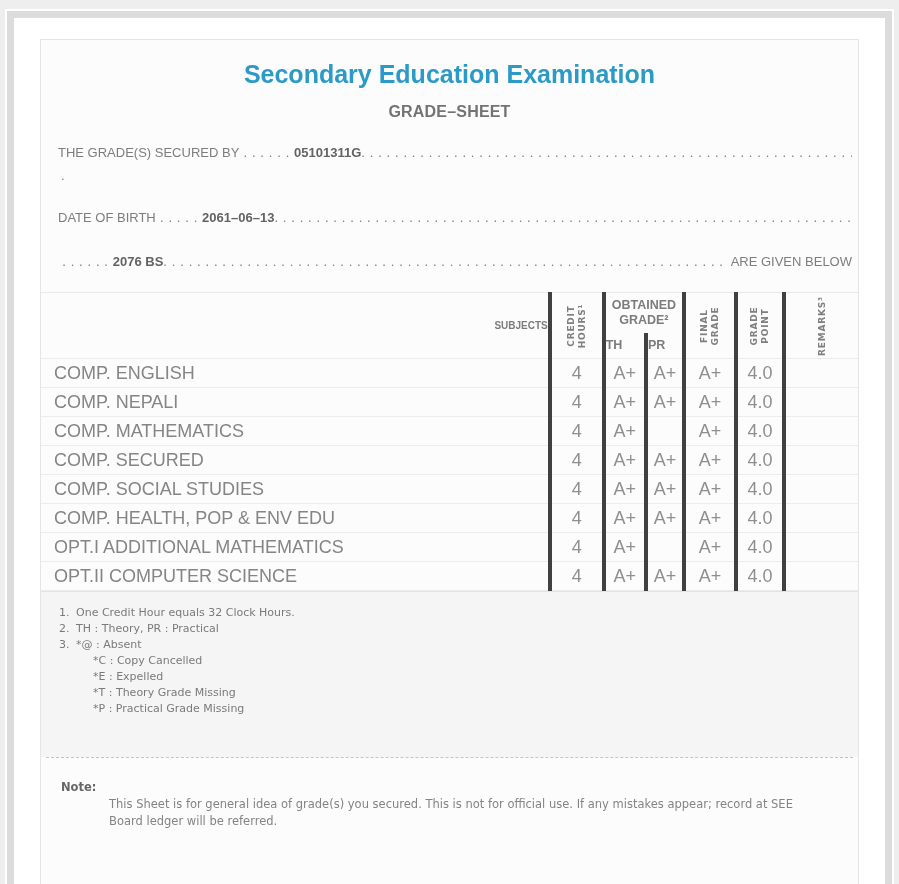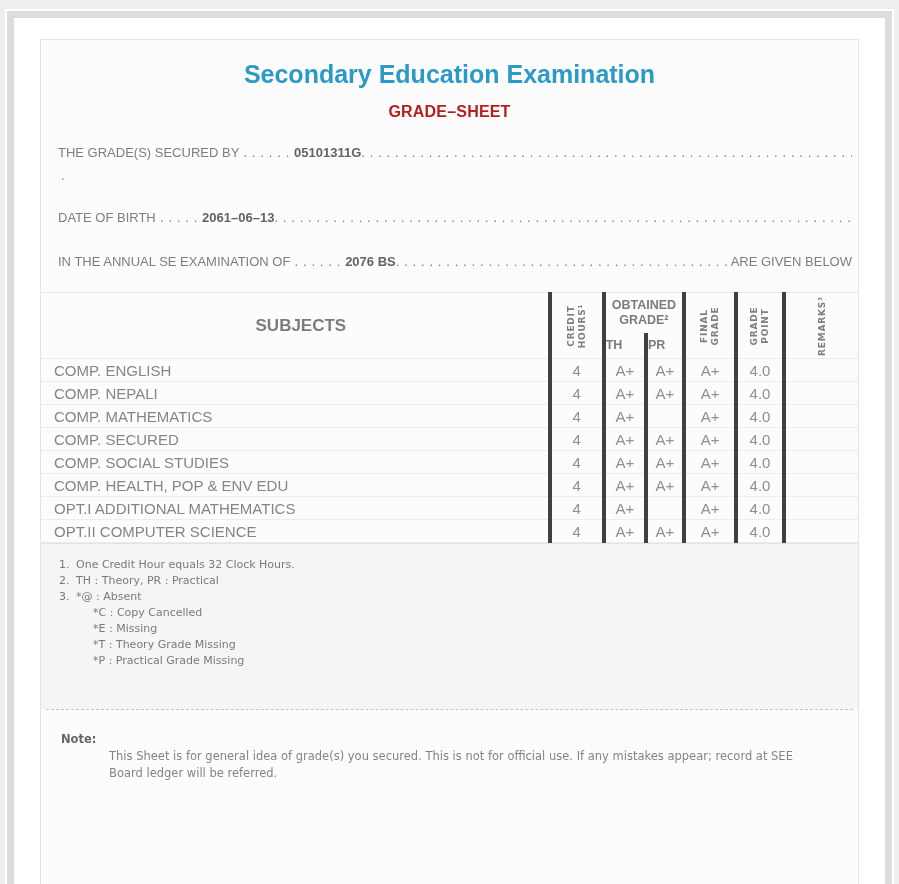--- a/index.html
+++ b/index.html
@@ -21,51 +21,51 @@
     border:1px solid #e5e5e5;
     background:#fcfcfc;
     height:880px;
   }
   .title{
     margin-top:20px; text-align:center;
     font-size:25px; font-weight:bold; color:#2b9ac6;
   }
   .subtitle{
     margin-top:14px; text-align:center;
-    font-size:16px; font-weight:bold; color:#b91c1c; letter-spacing:.2px;
+    font-size:16px; font-weight:bold; color:#737373; letter-spacing:.2px;
   }
   .info{ margin-top:24px; padding:0 6px 0 17px; color:#7d7d7d; font-size:13px; }
   .iline{ display:flex; align-items:baseline; overflow:hidden; }
   .iline span{ white-space:pre; }
   .iline .dots{ flex:none; letter-spacing:.6px; }
   .iline .fill{ flex:1 1 0; overflow:hidden; letter-spacing:.6px; }
   .iline .val{ flex:none; font-weight:bold; color:#636363; }
   .iline .suffix{ flex:none; }
   .period-line{ padding-left:3px; margin-top:8px; color:#8a8a8a; font-size:13px; }
   .iline.l2{ margin-top:27px; }
   .iline.l3{ margin-top:29px; }
 
   table{ width:100%; border-collapse:collapse; margin-top:23px;
          border-top:1px solid #e9e9e9; border-bottom:1px solid #ececec; }
   th,td{ padding:0; }
   .bl{ border-left:4px solid #404040; }
   th{ font-weight:bold; color:#7c7c7c; }
-  .th-subjects{ text-align:center; padding-left:13px; font-size:17px; }
+  .th-subjects{ text-align:right; padding-left:13px; font-size:10px; }
   .vh{ position:relative; }
   .vh span{
     position:absolute; left:50%; top:50%;
     transform:translate(-50%,-50%) rotate(-90deg);
     font-family:"DejaVu Sans", sans-serif;
     font-size:9px; font-weight:bold; letter-spacing:.8px;
     color:#7f7f7f; width:58px; line-height:11px; text-align:center;
   }
   .vh.remarks span{ width:80px; white-space:nowrap; }
   .th-obt{ font-size:12.5px; line-height:15px; height:40px; text-align:center; padding:2px 6px; }
   .th-sub{ font-size:12.5px; height:26px; text-align:left; }
-  td{ height:23px; border-top:1px solid #ececec; font-size:15px; color:#8f8f8f; text-align:center; }
+  td{ height:29px; border-top:1px solid #ececec; font-size:18px; color:#8f8f8f; text-align:center; }
   td.subj{ text-align:left; padding-left:13px; color:#858585; }
 
   .summary{ padding:20px 5px 10px 0; text-align:right;
             color:#6d6d6d; font-weight:bold; font-size:12.5px; }
   .summary .completed{ margin-top:18px; }
 
   .fnotes{
     border-top:1px solid #e3e3e3; background:#f5f5f5;
     padding:13px 0 40px 18px;
     font-family:"DejaVu Sans", sans-serif; font-size:11px; color:#7a7a7a;
@@ -97,21 +97,20 @@
           <span class="fill">. . . . . . . . . . . . . . . . . . . . . . . . . . . . . . . . . . . . . . . . . . . . . . . . . . . . . . . . . . . . . . . . . . . . . . . . . . . . . . . . . . . . . . . . . . . . . . . . . . . . . . . . . . . . . . . . </span>
       </div>
       <div class="period-line">.</div>
       <div class="iline l2">
         <span class="lbl">DATE OF BIRTH</span>
           <span class="dots"> . . . . . </span>
           <span class="val">2061–06–13</span>
           <span class="fill">. . . . . . . . . . . . . . . . . . . . . . . . . . . . . . . . . . . . . . . . . . . . . . . . . . . . . . . . . . . . . . . . . . . . . . . . . . . . . . . . . . . . . . . . . . . . . . . . . . . . . . . . . . . . . . . . </span>
       </div>
       <div class="iline l3">
-        <span class="lbl">IN THE ANNUAL SE EXAMINATION OF</span>
           <span class="dots"> . . . . . . </span>
           <span class="val">2076 BS</span>
           <span class="fill">. . . . . . . . . . . . . . . . . . . . . . . . . . . . . . . . . . . . . . . . . . . . . . . . . . . . . . . . . . . . . . . . . . . . . . . . . . . . . . . . . . . . . . . . . . . . . . . . . . . . . . . . . . . . . . . . </span>
           <span class="suffix"> ARE GIVEN BELOW</span>
       </div>
     </div>
 
     <table>
       <colgroup>
         <col style="width:509px">
@@ -233,21 +232,21 @@
       <div class="fline">
           <span class="num">3.</span>
           <span class="txt">*@ : Absent</span>
         </div>
       <div class="fline indent">
           <span class="num"></span>
           <span class="txt">*C : Copy Cancelled</span>
         </div>
       <div class="fline indent">
           <span class="num"></span>
-          <span class="txt">*E : Missing</span>
+          <span class="txt">*E : Expelled</span>
         </div>
       <div class="fline indent">
           <span class="num"></span>
           <span class="txt">*T : Theory Grade Missing</span>
         </div>
       <div class="fline indent">
           <span class="num"></span>
           <span class="txt">*P : Practical Grade Missing</span>
         </div>
     </div>

